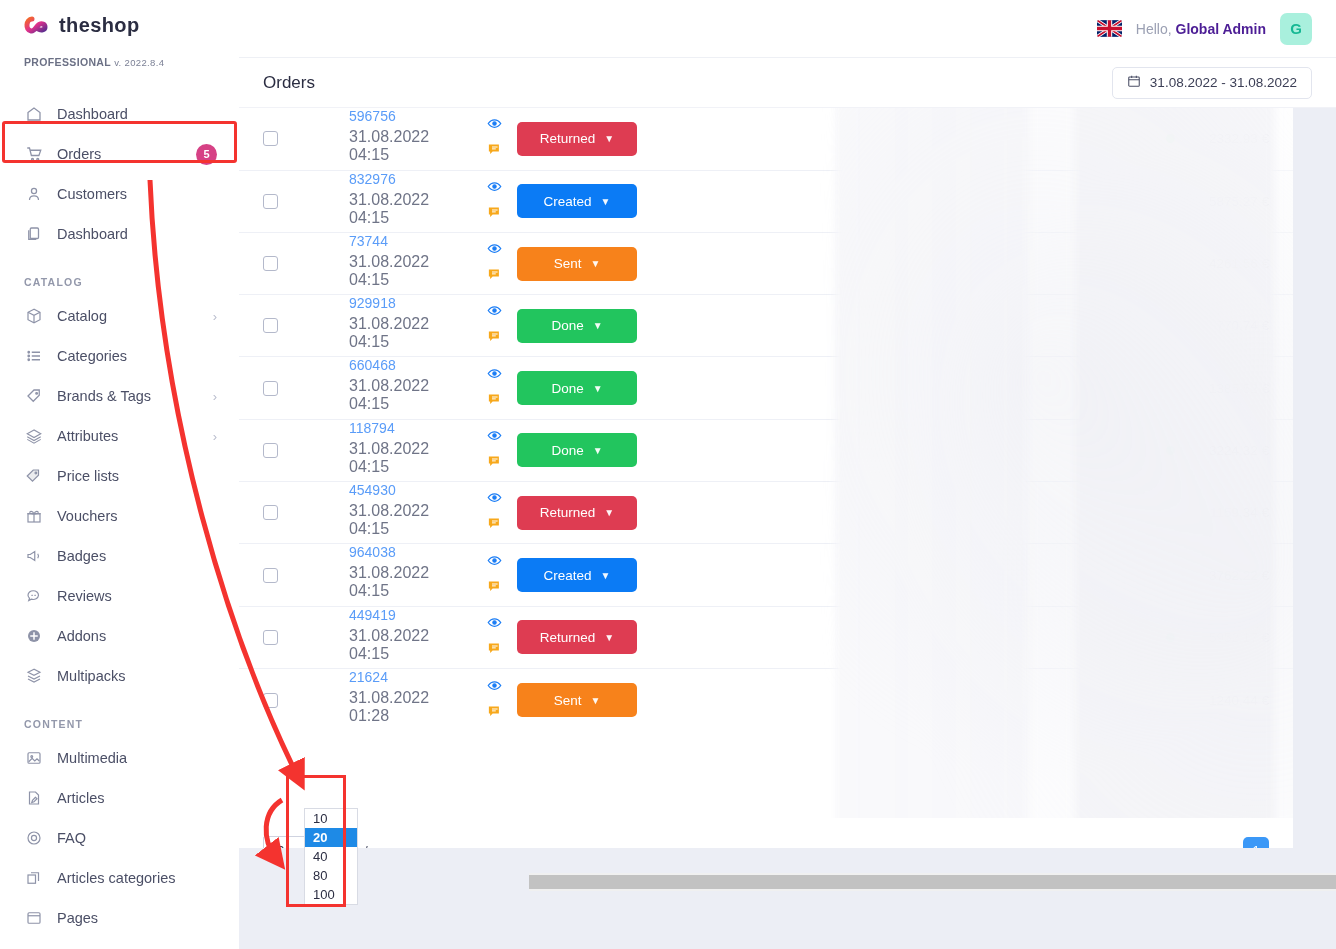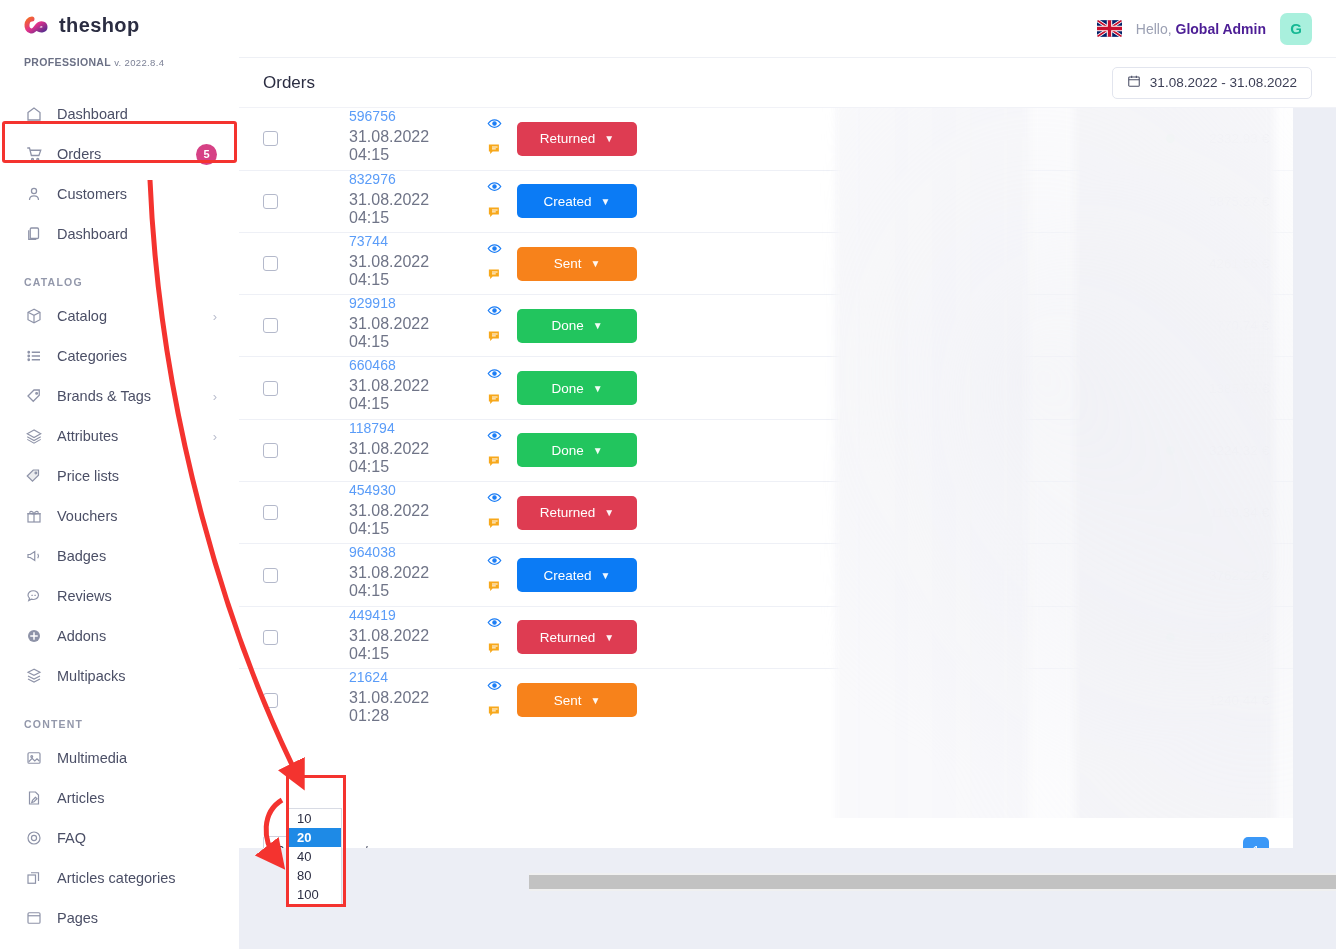--- a/index.html
+++ b/index.html
@@ -210,21 +210,21 @@
   .page-btn {
     margin-left: auto;
     width: 26px; height: 26px; border-radius: 5px;
     background: #3b98f7; color: #fff; font-size: 13px;
     display: flex; align-items: center; justify-content: center;
     cursor: pointer;
   }
 
   
   .dropdown {
-    position: absolute; left: 288px; top: 808px;
+    position: absolute; left: 304px; top: 808px;
     width: 54px; background: #fff; z-index: 60;
     border: 1px solid #d8dbe4;
     font-size: 13px; color: #2b2d42;
   }
   .dropdown .opt {
     height: 19px; display: flex; align-items: center;
     padding: 0 8px; cursor: pointer;
   }
   .dropdown .opt.sel { background: #1e8ae6; color: #fff; font-weight: bold; }
   .hl-select {

